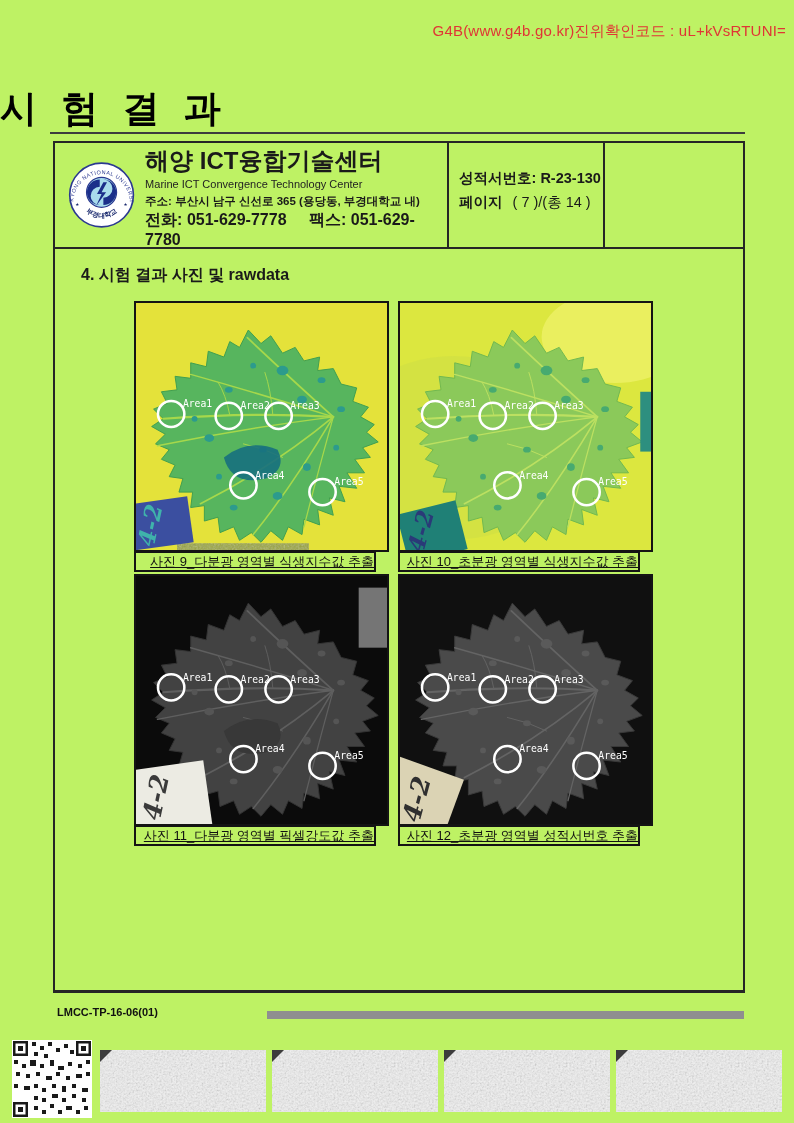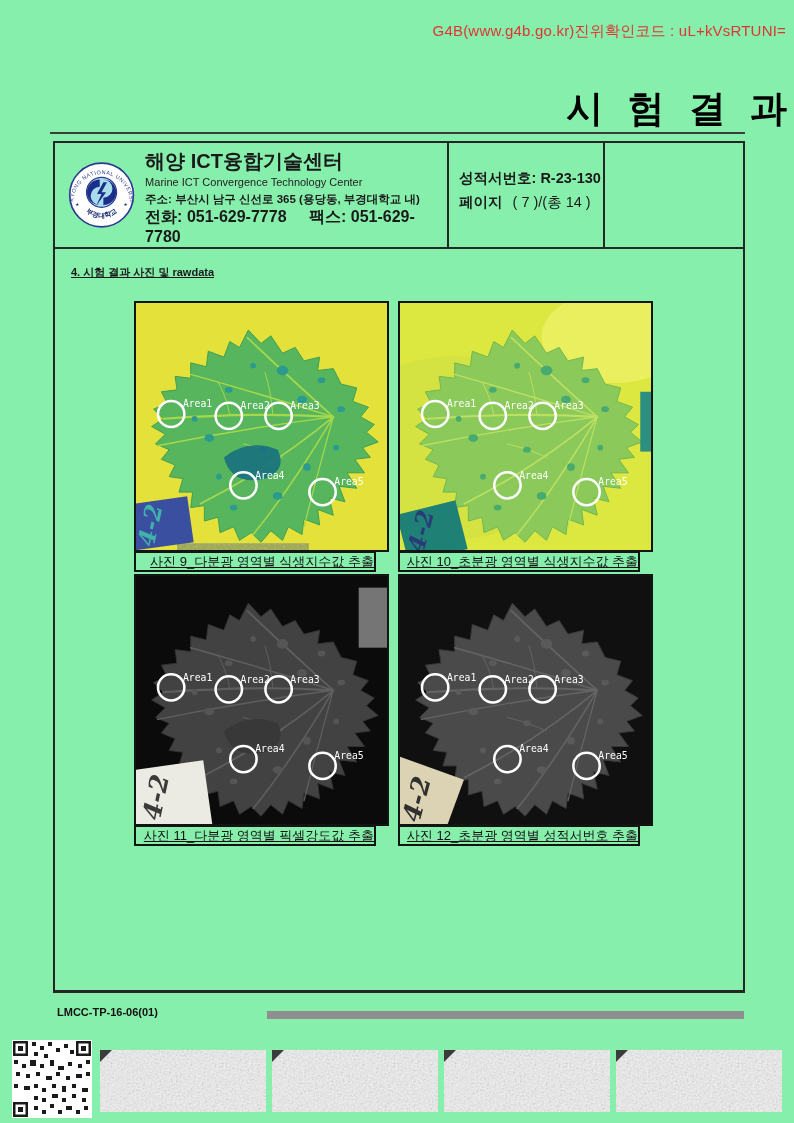--- a/index.html
+++ b/index.html
@@ -1,39 +1,39 @@
 <!DOCTYPE html>
 <html><head>
 <meta charset="utf-8">
 <style>
   html,body{margin:0;padding:0;background:#fff;}
-  .page{position:relative;width:794px;height:1123px;background:#86efac;overflow:hidden;
+  .page{position:relative;width:794px;height:1123px;background:#bef264;overflow:hidden;
         font-family:"Liberation Sans",sans-serif;color:#1a1a1a;}
   .gcode{position:absolute;top:22px;right:8px;font-size:15px;color:#e03535;letter-spacing:0.2px;}
-  .title{position:absolute;top:84px;left:0;width:100%;margin:0;text-align:right;
+  .title{position:absolute;top:84px;left:0;width:100%;margin:0;text-align:left;
          font-size:37px;font-weight:700;letter-spacing:7px;color:#000;}
   .title-rule{position:absolute;top:132px;left:50px;width:695px;height:2px;background:#3d3d3d;}
   .main-box{position:absolute;top:141px;left:53px;width:688px;height:847px;
             border:2px solid #262626;border-bottom-width:3px;}
   .head-row{display:flex;height:104px;border-bottom:2px solid #262626;}
   .cell-org{width:392px;display:flex;align-items:center;padding-left:12px;box-sizing:border-box;}
   .org-text{margin-left:9px;line-height:1.25;}
   .org1{font-size:15px;font-weight:700;}
-  .org2{font-size:20px;font-weight:700;margin-top:6px;}
+  .org2{font-size:24px;font-weight:700;margin-top:6px;}
   .orgen{font-size:11px;color:#222;margin-top:2px;}
   .orgaddr{font-size:11.5px;font-weight:700;margin-top:2px;}
   .orgtel{font-size:16px;font-weight:700;margin-top:1px;}
   .orgtel span{margin-right:18px;}
   .cell-meta{width:158px;border-left:2px solid #262626;border-right:2px solid #262626;
              box-sizing:border-box;padding:26px 0 0 10px;}
   .meta-line1{font-size:14.5px;font-weight:700;white-space:nowrap;}
   .meta-line2{font-size:14.5px;margin-top:5px;white-space:nowrap;}
   .meta-line2 b{margin-right:6px;}
   .cell-empty{flex:1;}
-  .section-heading{position:absolute;top:122px;left:16px;font-size:11px;font-weight:700;text-decoration:underline;}
+  .section-heading{position:absolute;top:122px;left:26px;font-size:16px;font-weight:700;}
   .figure-grid{position:absolute;left:79px;top:158px;display:grid;
                grid-template-columns:259px 259px;column-gap:5px;row-gap:2px;}
   .img-box{width:255px;height:251px;border:2px solid #141414;box-sizing:border-box;line-height:0;}
   .img-box.tall{height:252px;}
   .img-box svg{width:251px;height:247px;}
   .img-box.tall svg{height:248px;}
   .cap{width:242px;box-sizing:border-box;border:2px solid #141414;border-top-width:1px;
        height:20px;line-height:17px;font-size:13px;text-align:right;color:#111;
        white-space:nowrap;overflow:hidden;text-decoration:underline;}
   .footer-code{position:absolute;top:1006px;left:57px;font-size:11px;font-weight:700;color:#111;}

